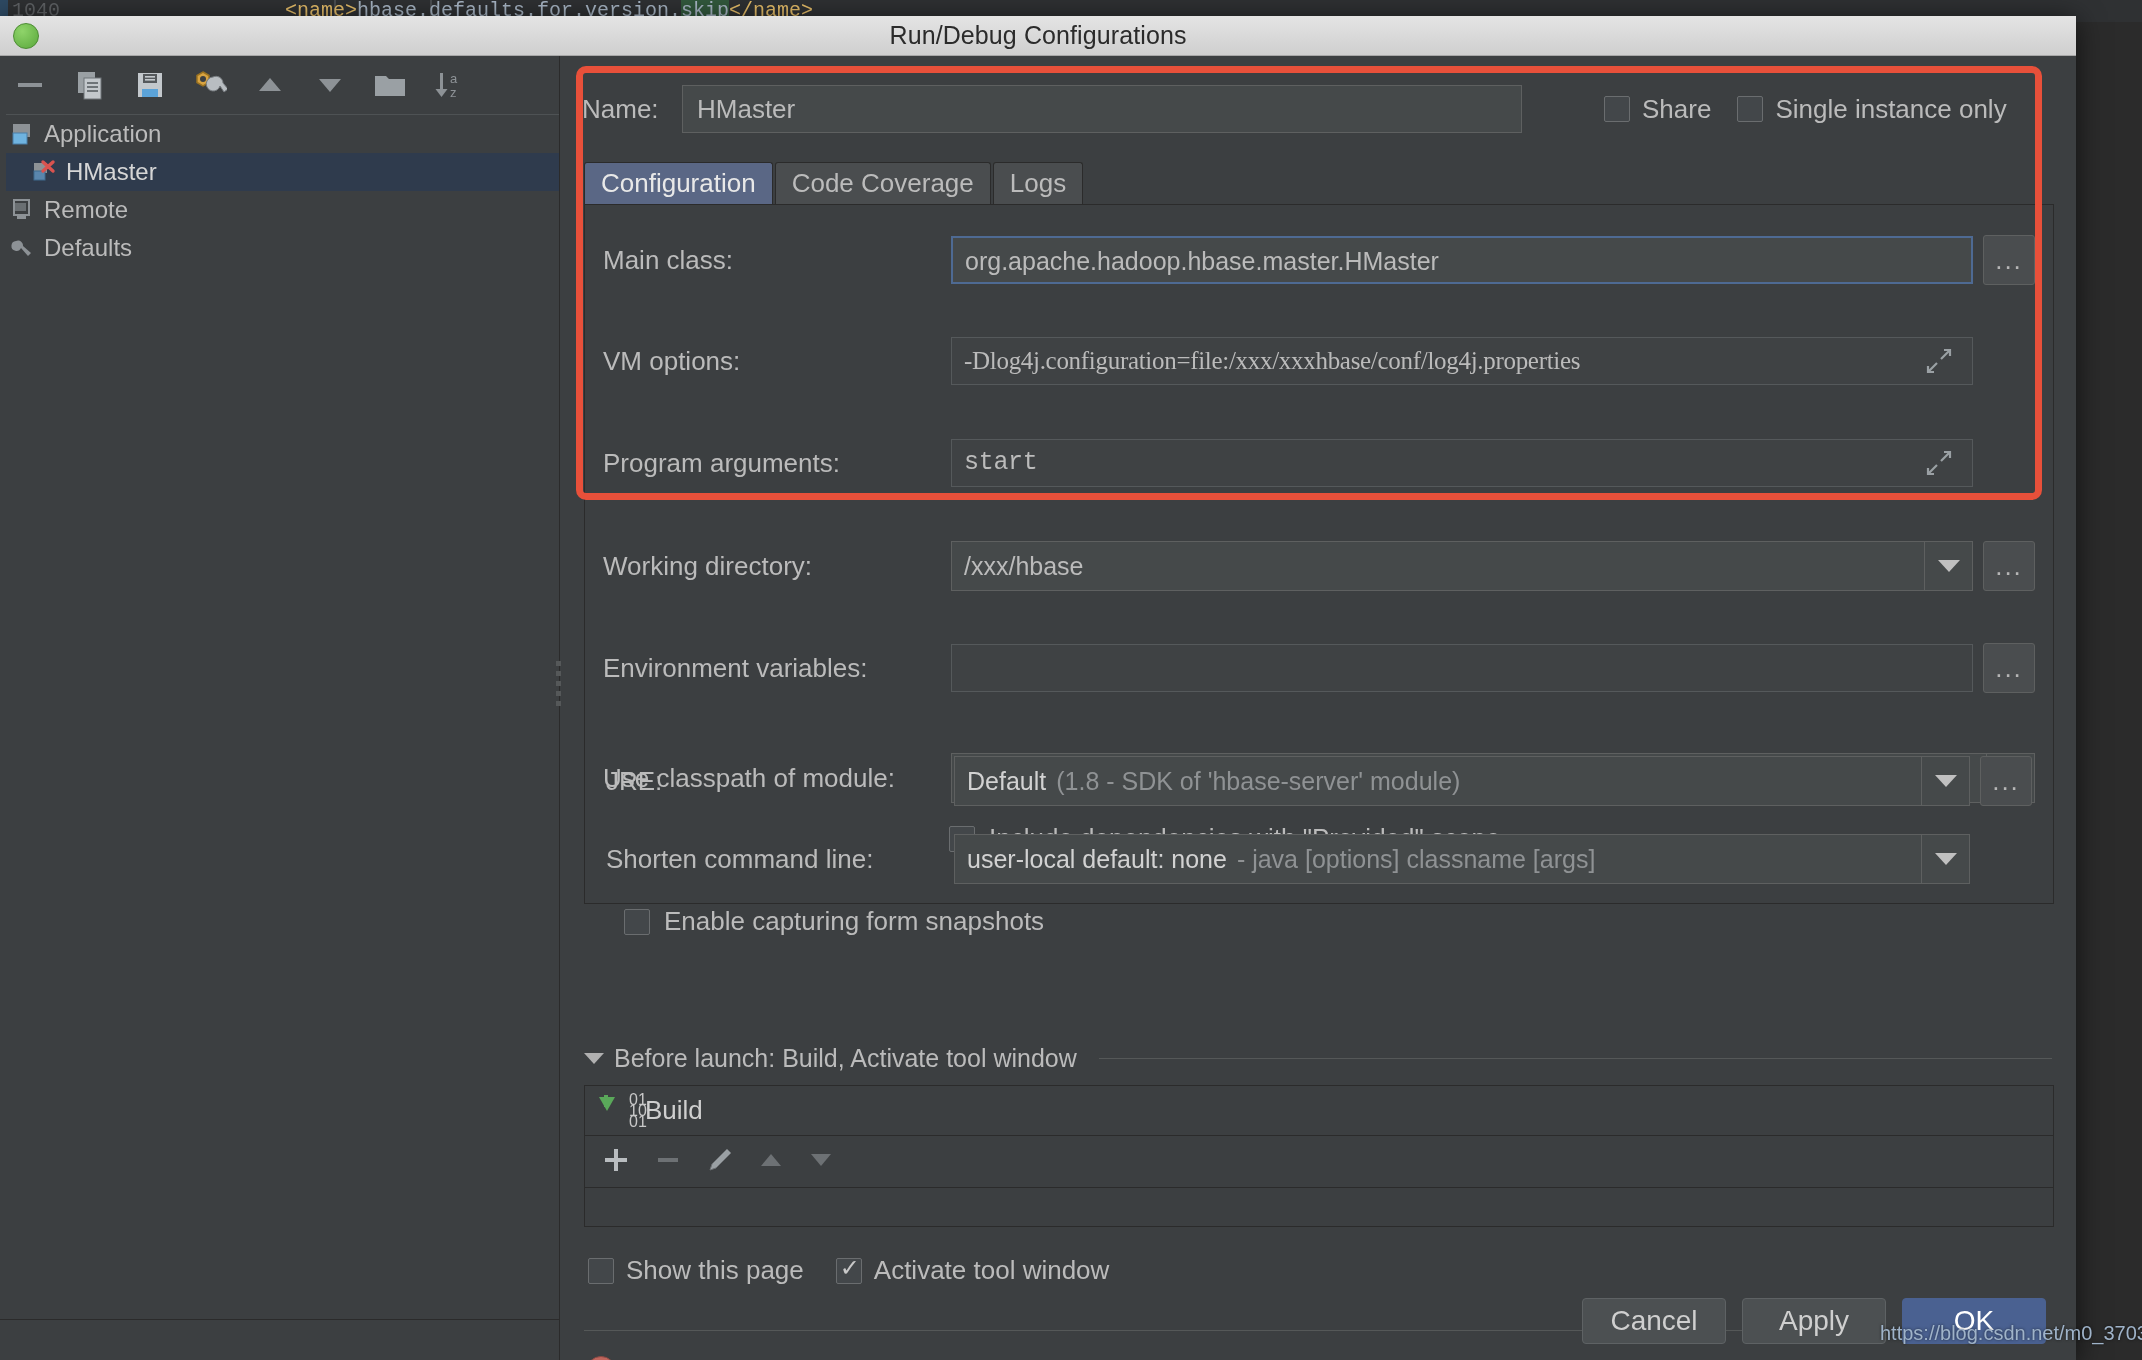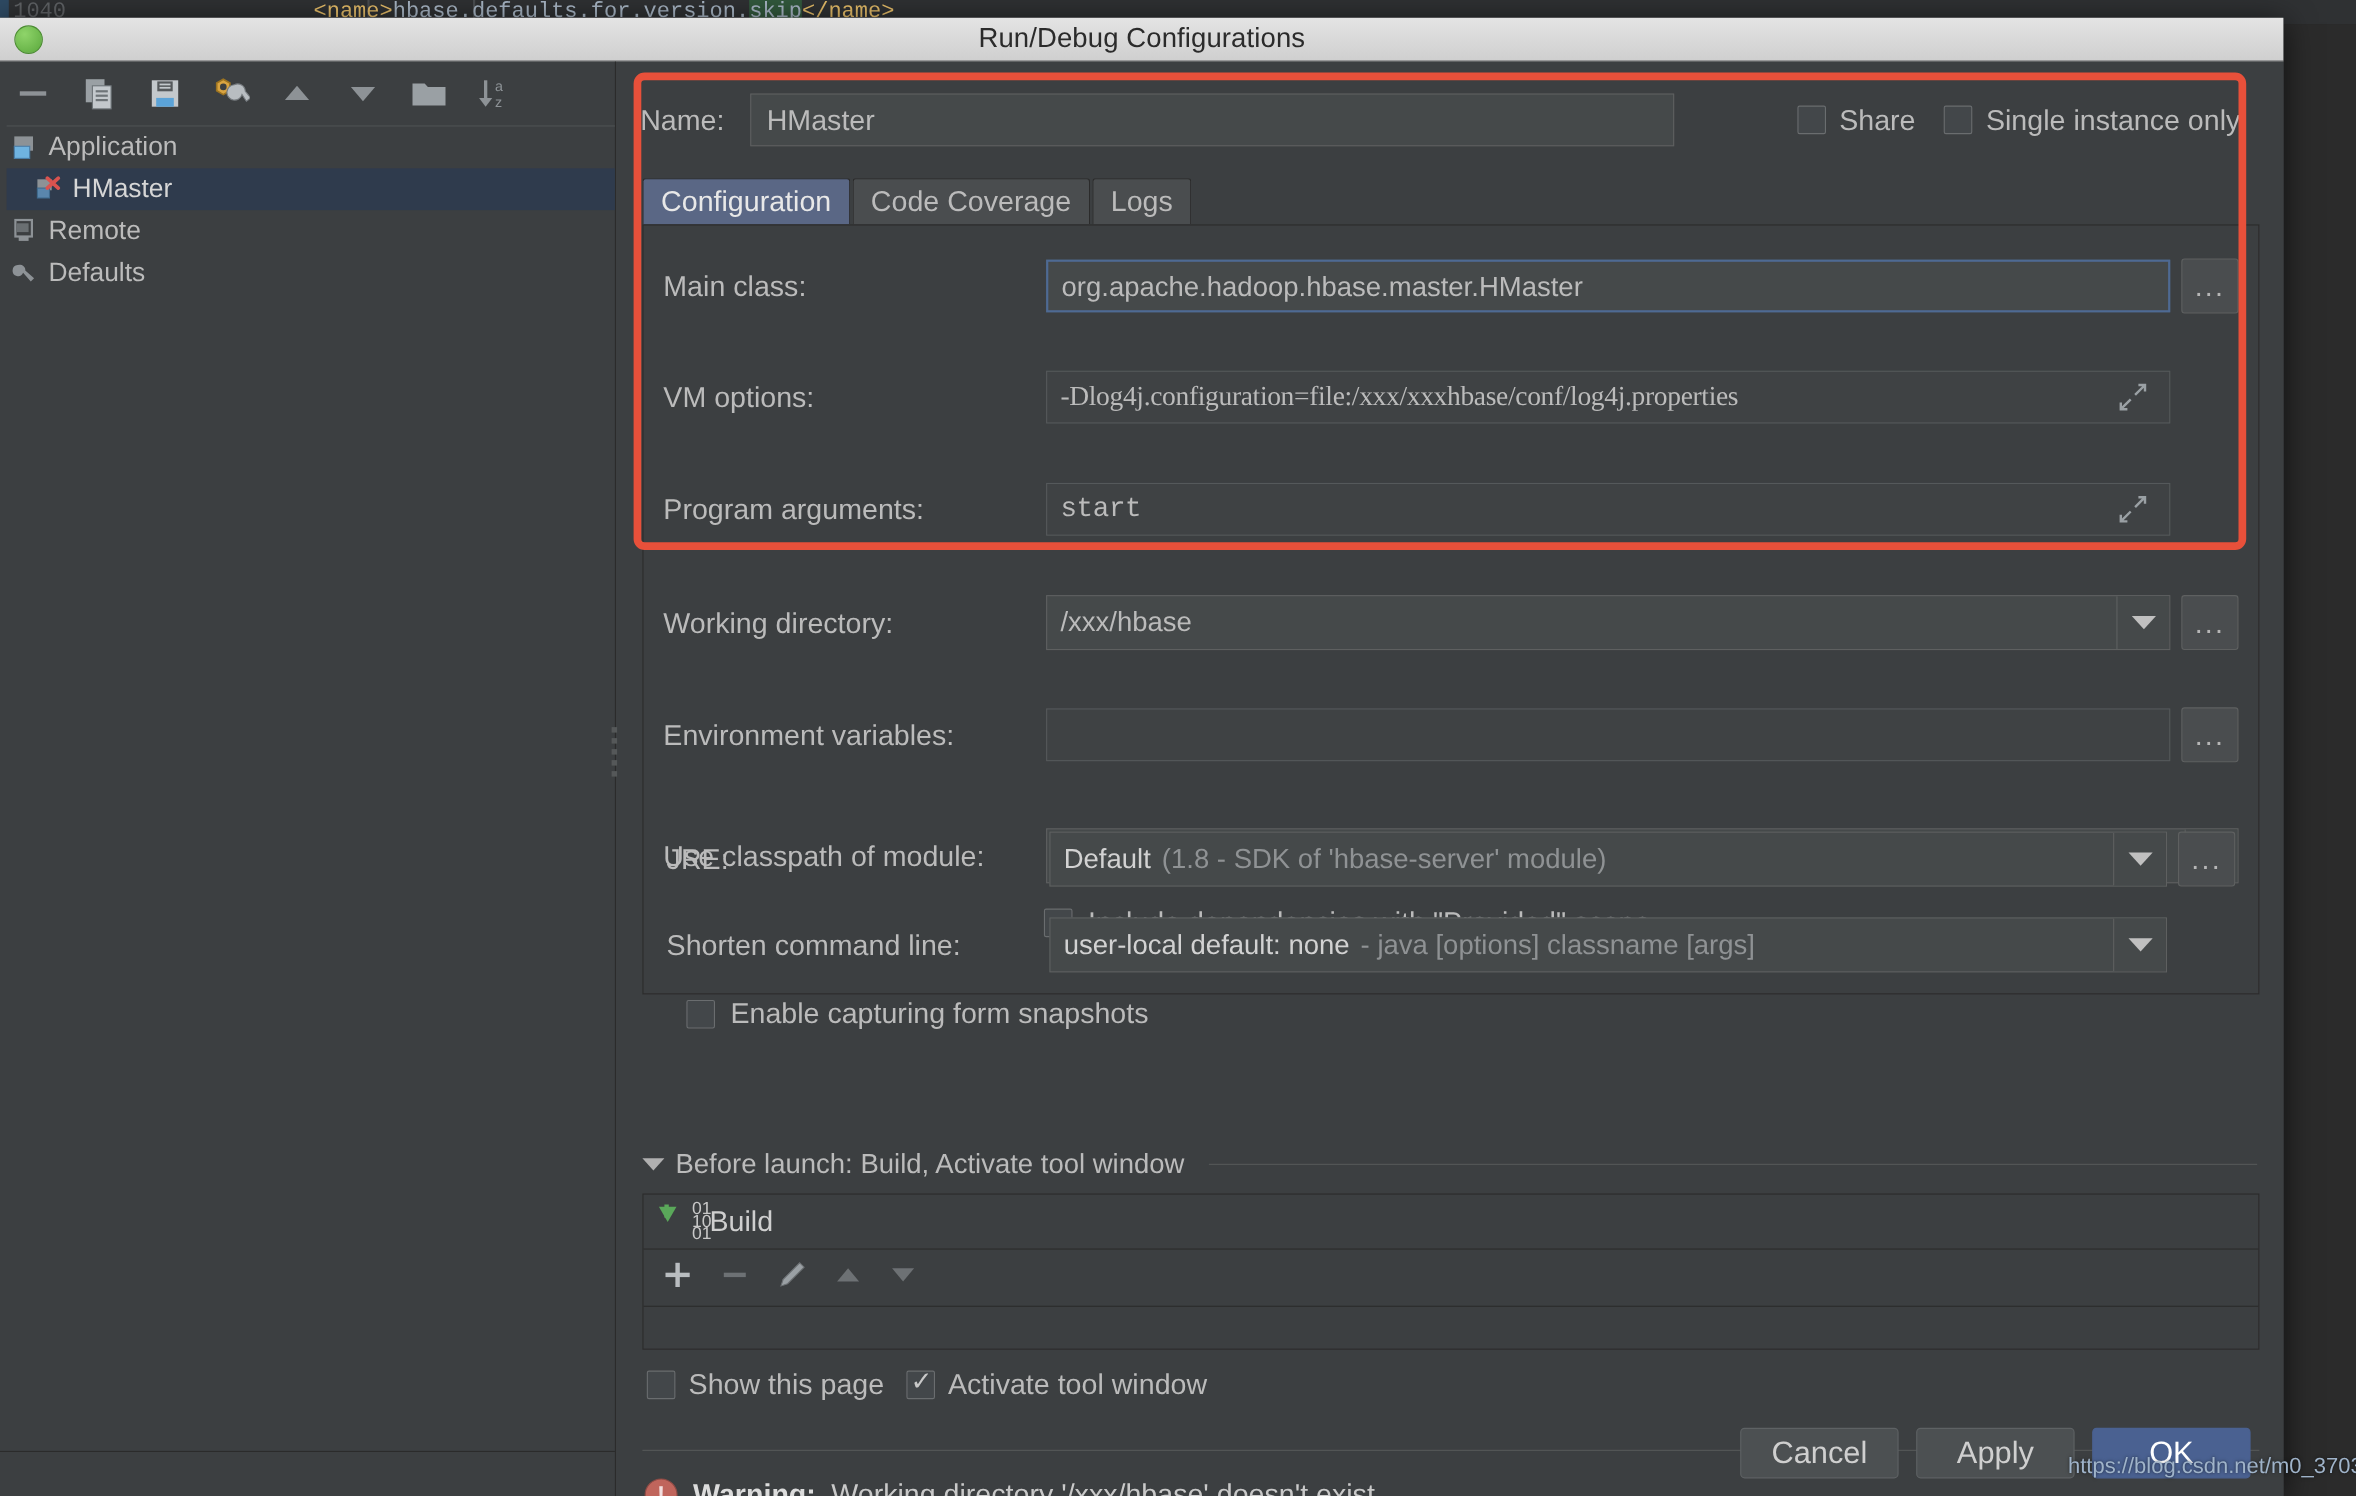--- a/index.html
+++ b/index.html
@@ -80,21 +80,21 @@
 
   
   .right-panel { flex:1; position:relative; background:#3c3f41; }
 
   .name-row { display:flex; align-items:center; height:46px; margin:30px 0 0 22px; }
   .name-label { font-size:26px; color:#bbbbbb; width:100px; }
   .name-input {
     width:840px; height:48px; background:#45494a; border:1px solid #5e6060;
     color:#bbbbbb; font-size:26px; padding:0 14px; line-height:46px;
   }
-  .name-right { display:flex; align-items:flex-start; gap:26px; margin-left:100px;padding-left:12px; }
+  .name-right { display:flex; align-items:flex-start; gap:26px; margin-left:70px;padding-left:12px; }
   .cb-wrap { display:flex; align-items:center; gap:12px; font-size:26px; color:#bbbbbb; white-space:nowrap; }
   .cbx { width:26px; height:26px; background:#43474a; border:1px solid #6a6d6f; border-radius:2px;
          display:inline-block; position:relative; flex:none; }
   .cbx.checked::after {
     content:"✓"; position:absolute; left:3px; top:-5px; font-size:24px; color:#c8c8c8;
   }
 
   
   .tabs { display:flex; align-items:flex-end; margin:28px 0 0 24px; height:44px; gap:2px; }
   .tab {
@@ -161,21 +161,21 @@
   .bl-tools { height:52px; display:flex; align-items:center; gap:22px; padding-left:16px;
               border-bottom:1px solid #2b2b2b; }
   .bl-blank { height:38px; }
   .build-ic { width:34px; height:32px; position:relative; flex:none; }
   .build-ic .arr { position:absolute; left:2px; top:2px; width:0;height:0;
       border-left:8px solid transparent;border-right:8px solid transparent;border-top:14px solid #5aa85a;}
   .build-ic .stem { position:absolute; left:7px; top:0; width:4px; height:12px; background:#5aa85a; }
   .build-ic .bits { position:absolute; left:32px; top:-1px; font-family:Liberation Sans, sans-serif;
                     font-size:16px; line-height:11px; color:#c8c8c8; }
 
-  .bottom-cbs { display:flex; align-items:center; gap:20px; margin:16px 0 0 28px; font-size:26px; color:#bbbbbb; }
+  .bottom-cbs { display:flex; align-items:center; gap:32px; margin:28px 0 0 28px; font-size:26px; color:#bbbbbb; }
 
   .warn-sep { margin:44px 22px 0 24px; height:1px; background:#555858; }
   .warn-row { display:flex; align-items:center; gap:14px; margin:24px 0 0 26px; font-size:26px; color:#c9c9c9; }
   .warn-ic { width:30px;height:30px;border-radius:50%;background:#c0655c;border:1px solid #8d4a44;
              color:#f2dede; font-size:22px; font-weight:bold; display:flex; align-items:center;
              justify-content:center; flex:none; line-height:1; }
   .warn-strong { font-weight:bold; color:#dcdcdc; }
 
   
   .footer {

